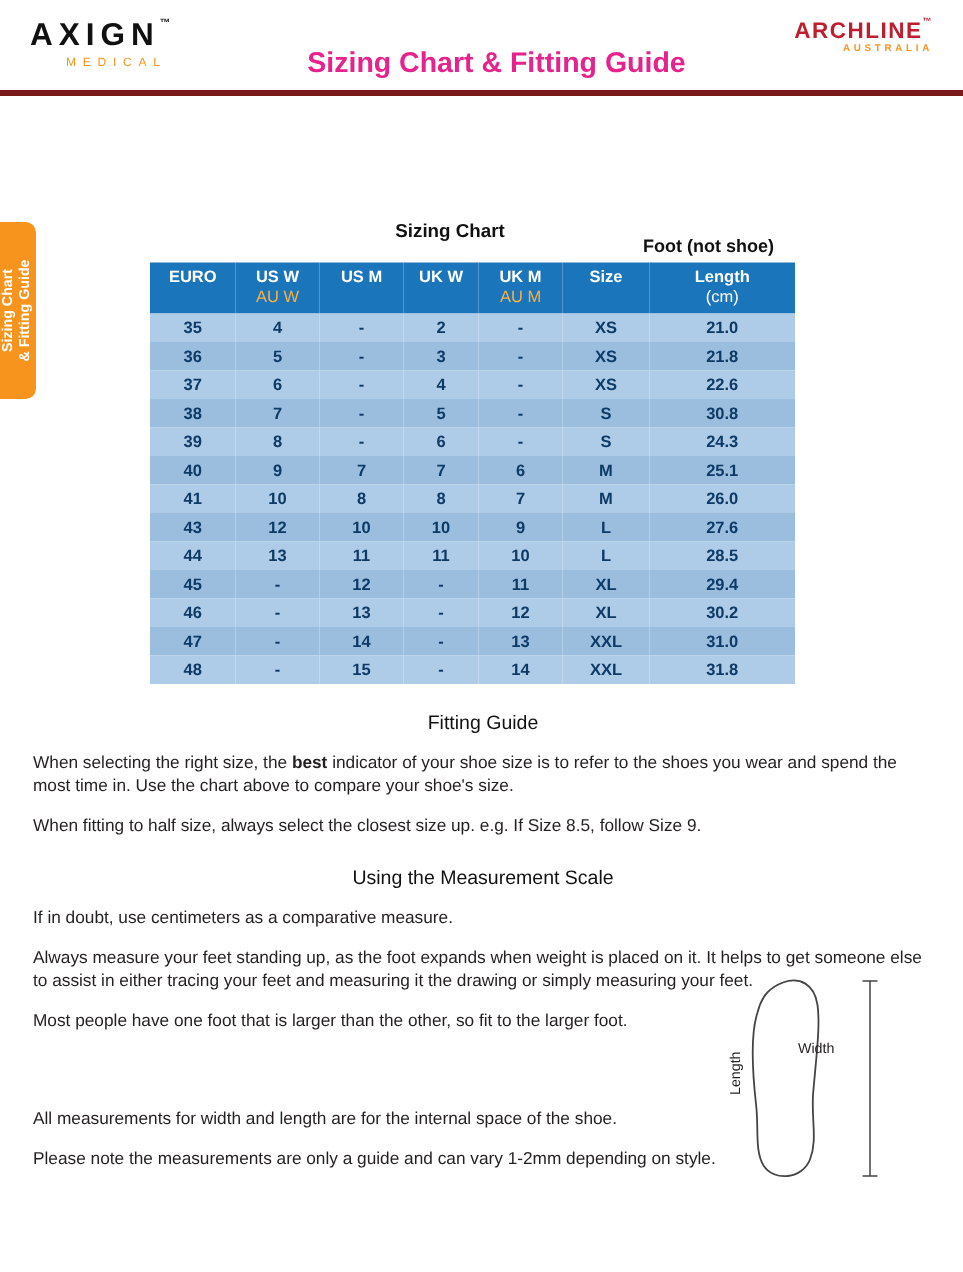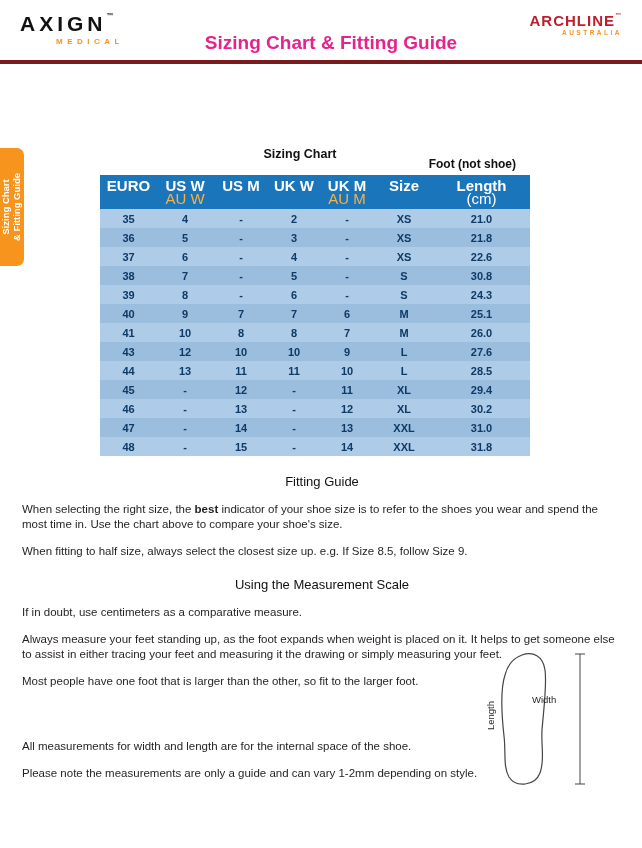--- a/index.html
+++ b/index.html
@@ -8,21 +8,21 @@
     width:642px; height:848px; position:relative; overflow:hidden;
     font-family:"Liberation Sans", sans-serif; color:#231f20;
   }
 
   
   .header { display:flex; align-items:flex-start; justify-content:space-between;
             padding:12px 20px 6px 20px; }
   .logo-axign { width:150px; }
   .axign-name { font-weight:bold; font-size:21px; letter-spacing:4px; color:#111; }
   .axign-tm { font-size:7px; vertical-align:top; letter-spacing:0; }
-  .axign-sub { color:#f7941d; font-size:8px; font-weight:bold; letter-spacing:4.5px; margin:1px 0 0 36px; }
+  .axign-sub { color:#f7941d; font-size:8px; font-weight:normal; letter-spacing:4.5px; margin:1px 0 0 24px; }
   .page-title { color:#e6228c; font-weight:bold; font-size:19px; margin-top:20px; text-align:center; flex:1; }
   .logo-archline { width:130px; text-align:right; }
   .archline-name { color:#be1e2d; font-weight:bold; font-size:15px; letter-spacing:1px; }
   .archline-tm { font-size:6px; vertical-align:top; color:#be1e2d; }
   .archline-sub { color:#f7941d; font-size:6.5px; font-weight:bold; letter-spacing:2.5px; margin-top:0; }
   .top-rule { height:4px; background:#7a1a1c; width:642px; }
 
   
   .side-tab { position:absolute; left:0; top:148px; width:24px; height:118px;
               background:#f7941d; border-radius:0 7px 7px 0; }
@@ -40,21 +40,21 @@
   .foot-note { position:absolute; right:14px; bottom:-2px; font-weight:bold; font-size:12px; color:#111; }
 
   table.sizing { border-collapse:collapse; width:430px; table-layout:fixed; margin-top:6px; }
   table.sizing col:nth-child(1){width:57px;}
   table.sizing col:nth-child(2){width:56px;}
   table.sizing col:nth-child(3){width:56px;}
   table.sizing col:nth-child(4){width:50px;}
   table.sizing col:nth-child(5){width:56px;}
   table.sizing col:nth-child(6){width:58px;}
   table.sizing col:nth-child(7){width:97px;}
-  table.sizing thead th { background:#1b75bb; color:#fff; font-size:15px; font-weight:bold;
+  table.sizing thead th { background:#1b75bb; color:#fff; font-size:11px; font-weight:bold;
                           padding:4px 2px; line-height:13px; vertical-align:top; }
   .th-sub { font-weight:normal; }
   .th-sub.accent { color:#fbb040; }
   table.sizing tbody td { text-align:center; font-size:11px; font-weight:bold;
                           color:#0e3a66; height:19px; padding:0 2px; }
   table.sizing tbody tr:nth-child(odd) { background:#aecbe7; }
   table.sizing tbody tr:nth-child(even){ background:#9bbedf; }
 
   .section-heading { text-align:center; font-weight:normal; font-size:13px; color:#111; margin-top:18px; }
   .para { font-size:11.5px; line-height:14.5px; margin-top:13px; color:#231f20; }

